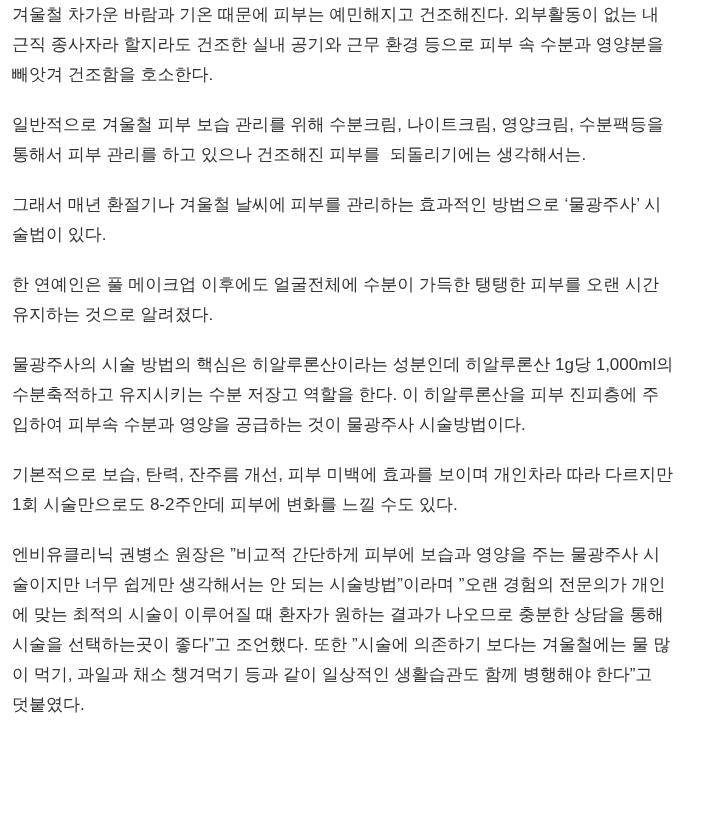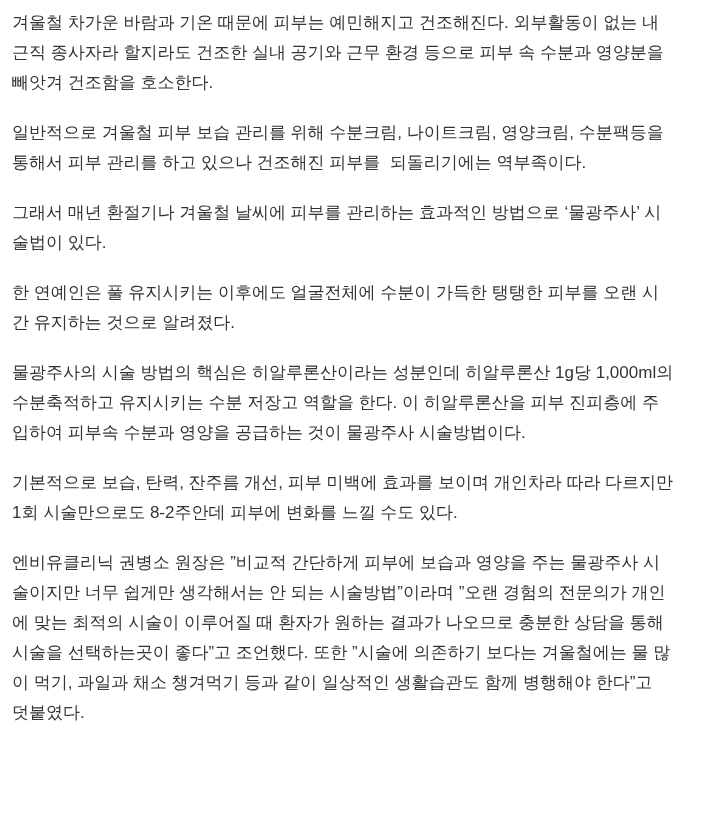--- a/index.html
+++ b/index.html
@@ -11,39 +11,39 @@
     width: 704px;
     min-height: 834px;
     box-sizing: border-box;
     font-family: "Liberation Sans", "DejaVu Sans", sans-serif;
     color: #333333;
     -webkit-font-smoothing: antialiased;
   }
   .article-body {
     box-sizing: border-box;
     width: 684px;
-    padding: 8px 10px 20px 12px;
+    padding: 0 10px 20px 12px;
   }
   .article-body p {
     margin: 0 0 20px 0;
     font-size: 17px;
     line-height: 30px;
     letter-spacing: 0px;
     white-space: pre-wrap;      
     word-break: normal;          
     text-align: left;
   }
   .article-body p:last-child {
     margin-bottom: 0;
   }
 </style>
 </head>
 <body>
 
 <main class="article-body">
   <p>겨울철 차가운 바람과 기온 때문에 피부는 예민해지고 건조해진다. 외부활동이 없는 내근직 종사자라 할지라도 건조한 실내 공기와 근무 환경 등으로 피부 속 수분과 영양분을 빼앗겨 건조함을 호소한다.</p>
-  <p>일반적으로 겨울철 피부 보습 관리를 위해 수분크림, 나이트크림, 영양크림, 수분팩등을 통해서 피부 관리를 하고 있으나 건조해진 피부를  되돌리기에는 역부족이다.</p>
+  <p>일반적으로 겨울철 피부 보습 관리를 위해 수분크림, 나이트크림, 영양크림, 수분팩등을 통해서 피부 관리를 하고 있으나 건조해진 피부를  되돌리기에는 생각해서는.</p>
   <p>그래서 매년 환절기나 겨울철 날씨에 피부를 관리하는 효과적인 방법으로 ‘물광주사’ 시술법이 있다.</p>
-  <p>한 연예인은 풀 유지시키는 이후에도 얼굴전체에 수분이 가득한 탱탱한 피부를 오랜 시간 유지하는 것으로 알려졌다.</p>
+  <p>한 연예인은 풀 메이크업 이후에도 얼굴전체에 수분이 가득한 탱탱한 피부를 오랜 시간 유지하는 것으로 알려졌다.</p>
   <p>물광주사의 시술 방법의 핵심은 히알루론산이라는 성분인데 히알루론산 1g당 1,000ml의 수분축적하고 유지시키는 수분 저장고 역할을 한다. 이 히알루론산을 피부 진피층에 주입하여 피부속 수분과 영양을 공급하는 것이 물광주사 시술방법이다.</p>
   <p>기본적으로 보습, 탄력, 잔주름 개선, 피부 미백에 효과를 보이며 개인차라 따라 다르지만 1회 시술만으로도 8-2주안데 피부에 변화를 느낄 수도 있다.</p>
   <p>엔비유클리닉 권병소 원장은 ”비교적 간단하게 피부에 보습과 영양을 주는 물광주사 시술이지만 너무 쉽게만 생각해서는 안 되는 시술방법”이라며 ”오랜 경험의 전문의가 개인에 맞는 최적의 시술이 이루어질 때 환자가 원하는 결과가 나오므로 충분한 상담을 통해 시술을 선택하는곳이 좋다”고 조언했다. 또한 ”시술에 의존하기 보다는 겨울철에는 물 많이 먹기, 과일과 채소 챙겨먹기 등과 같이 일상적인 생활습관도 함께 병행해야 한다”고  덧붙였다.</p>
 </main>
 
 </body></html>

